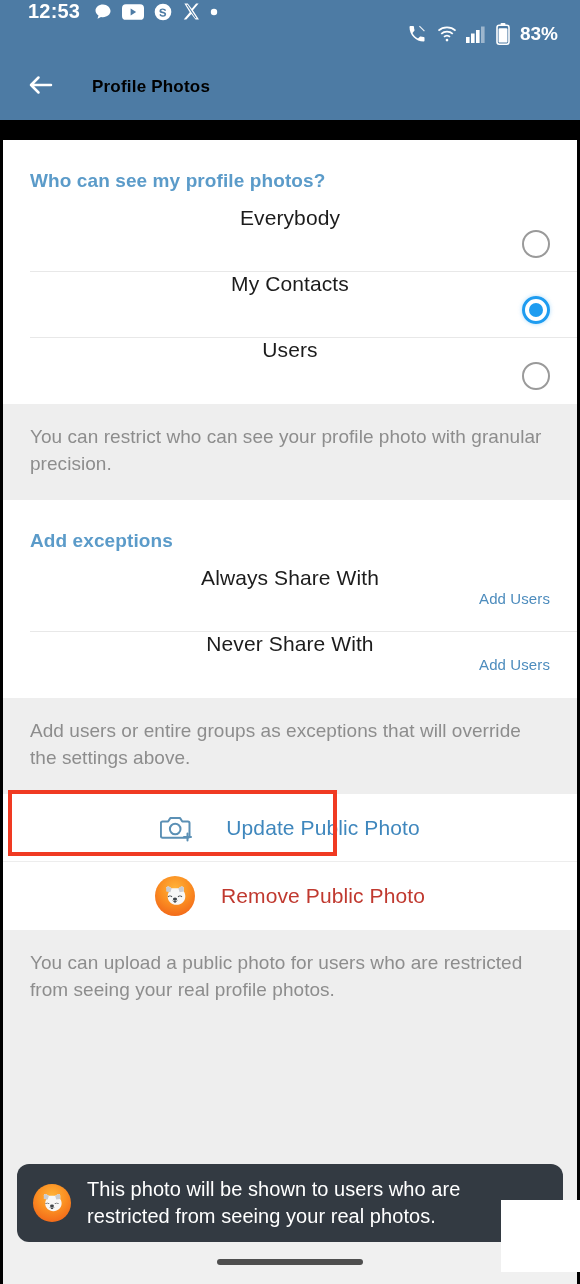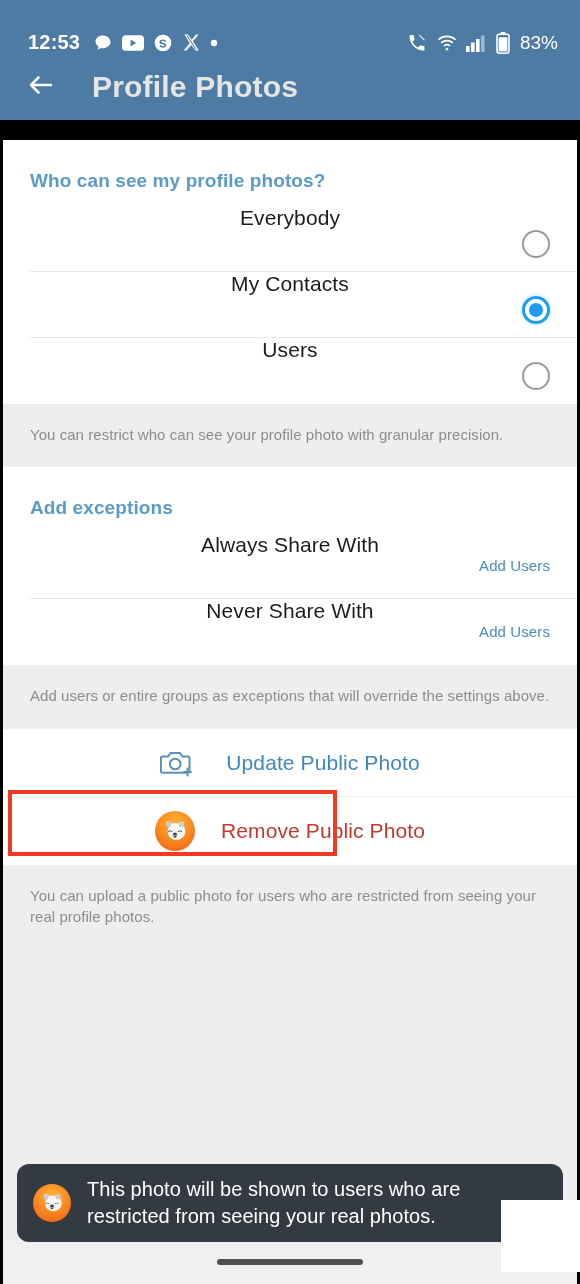--- a/index.html
+++ b/index.html
@@ -18,57 +18,58 @@
     overflow: hidden;
   }
   
   .statusbar {
     position: absolute;
     top: 0; left: 0;
     width: 580px;
     height: 54px;
     background: #4d7ba4;
     display: flex;
-    align-items: flex-end;
+    align-items: flex-start;
     padding: 0 22px 0 28px;
+    flex-direction: column;
   }
   .sb-left { display: flex; align-items: center; gap: 9px; }
   .sb-time {
     color: #ffffff;
     font-size: 20px;
     font-weight: 700;
     letter-spacing: .2px;
     margin-right: 4px;
   }
   .sb-right { margin-left: auto; display: flex; align-items: center; gap: 8px; }
   .sb-batt-pct {
     color: #ffffff;
     font-size: 19px;
-    font-weight: 400;
+    font-weight: 700;
     margin-left: 2px;
   }
   .icn { display: inline-flex; align-items: center; justify-content: center; }
   
   .toolbar {
     position: absolute;
     top: 54px; left: 0;
     width: 580px;
     height: 66px;
     background: #4d7ba4;
     display: flex;
     align-items: center;
   }
   .back-btn {
     width: 54px; height: 54px;
     margin-left: 14px;
     display: flex; align-items: center; justify-content: center;
   }
   .toolbar-title {
-    color: #e5e5e5;
-    font-size: 30px;
+    color: #000000;
+    font-size: 17px;
     font-weight: 700;
     margin-left: 24px;
     letter-spacing: .2px;
   }
   
   .page {
     position: absolute;
     top: 120px; left: 3px;
     width: 574px;
     height: 1164px;
@@ -125,21 +126,21 @@
     top: 50%; left: 50%;
     transform: translate(-50%, -50%);
     width: 14px; height: 14px;
     border-radius: 50%;
     background: #1e9cf0;
   }
   
   .note {
     background: #eeeeee;
     color: #8d8d8d;
-    font-size: 15px;
+    font-size: 19px;
     line-height: 1.42;
     padding: 20px 27px 22px 27px;
     letter-spacing: .05px;
   }
   
   .act-row {
     position: relative;
     display: flex;
     align-items: center;
     height: 68px;

